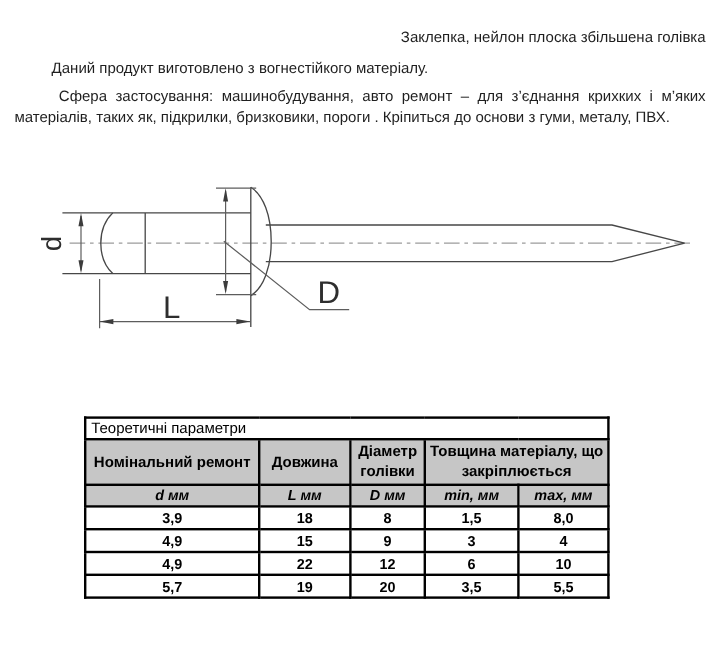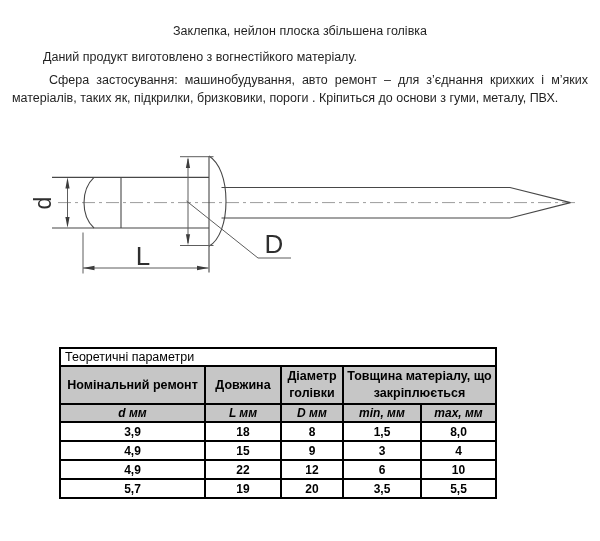--- a/index.html
+++ b/index.html
@@ -1,30 +1,30 @@
 <!DOCTYPE html>
 <html><head>
 <meta charset="utf-8">
 <style>
   html,body { margin:0; padding:0; }
   body {
     width:600px; height:541px; background:#ffffff; position:relative;
     font-family:"Liberation Sans", sans-serif; color:#1f1f1f; overflow:hidden;
   }
   .txtline { position:absolute; left:12px; width:576px; font-size:12.5px; line-height:18px; white-space:normal; }
-  .doc-title { top:22px; text-align:center; }
+  .doc-title { top:22px; text-align:right; }
   .para1 { top:48px; text-indent:31px; }
   .para2a { top:71px; text-indent:37px; text-align:justify; text-align-last:justify; }
   .para2b { top:89px; }
 
   .drawing { position:absolute; left:0; top:130px; }
   .drawing text { font-family:"Liberation Sans", sans-serif; }
 
   .ptable {
-    position:absolute; left:59px; top:347px; width:436px;
+    position:absolute; left:70px; top:347px; width:436px;
     border-collapse:collapse; table-layout:fixed; color:#000000;
   }
   .ptable td {
     border:2px solid #000000; padding:0 2px; text-align:center; vertical-align:middle;
     font-size:12px; overflow:hidden;
   }
   .cap-row { height:18px; }
   .cap-row td { text-align:left; padding-left:4px; font-size:12.5px; background:#ffffff; }
   .grp-row { height:38px; }
   .grp-row td { background:#c6c6c6; font-weight:bold; font-size:12.5px; line-height:17px; }

